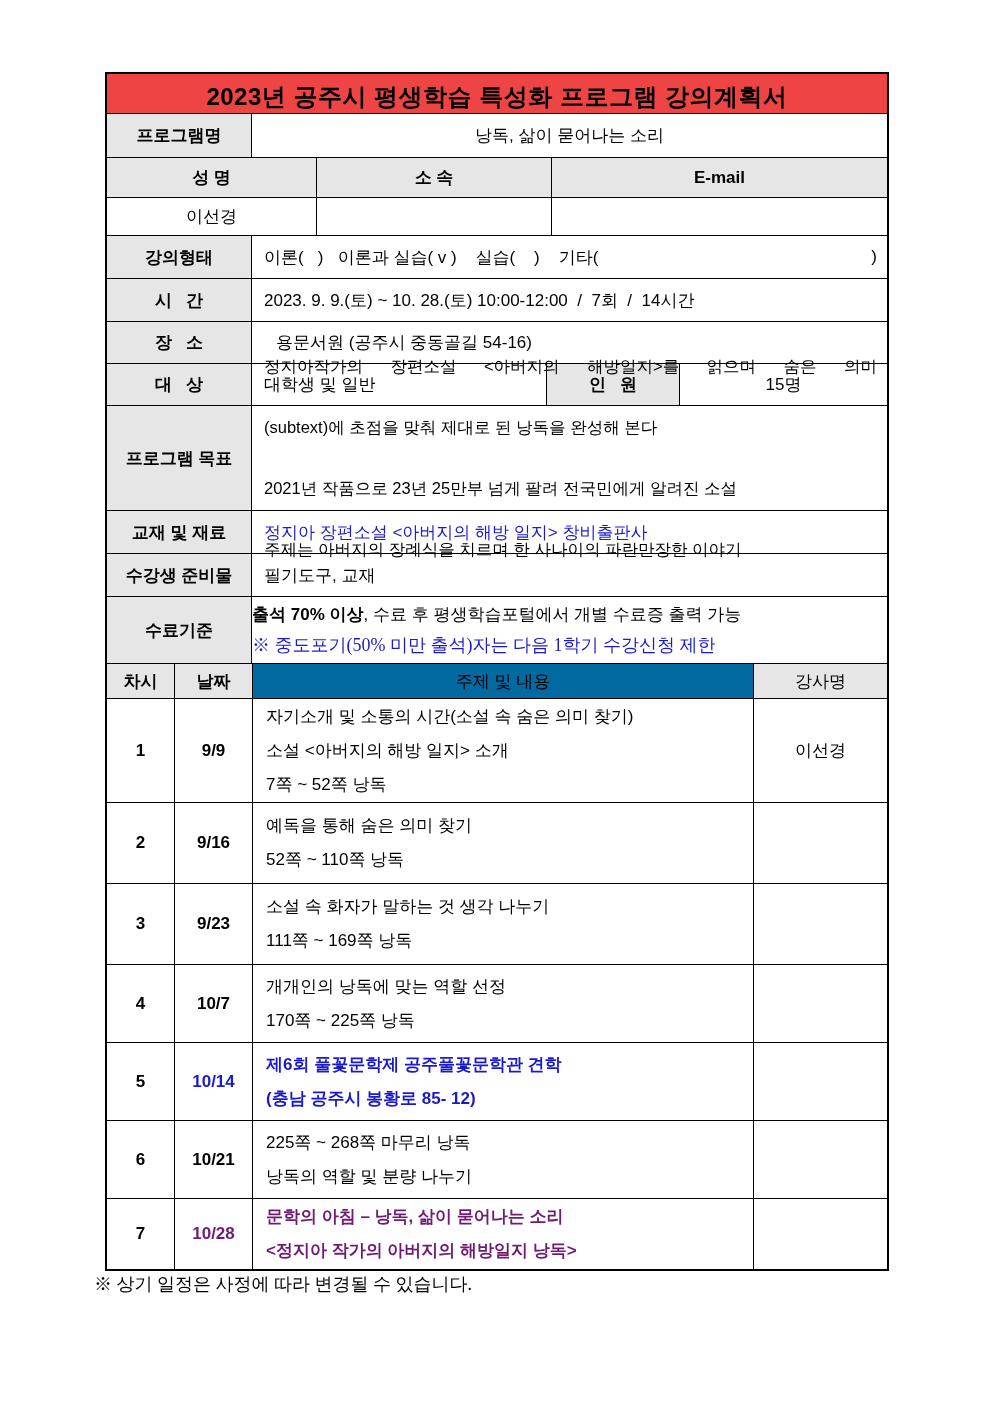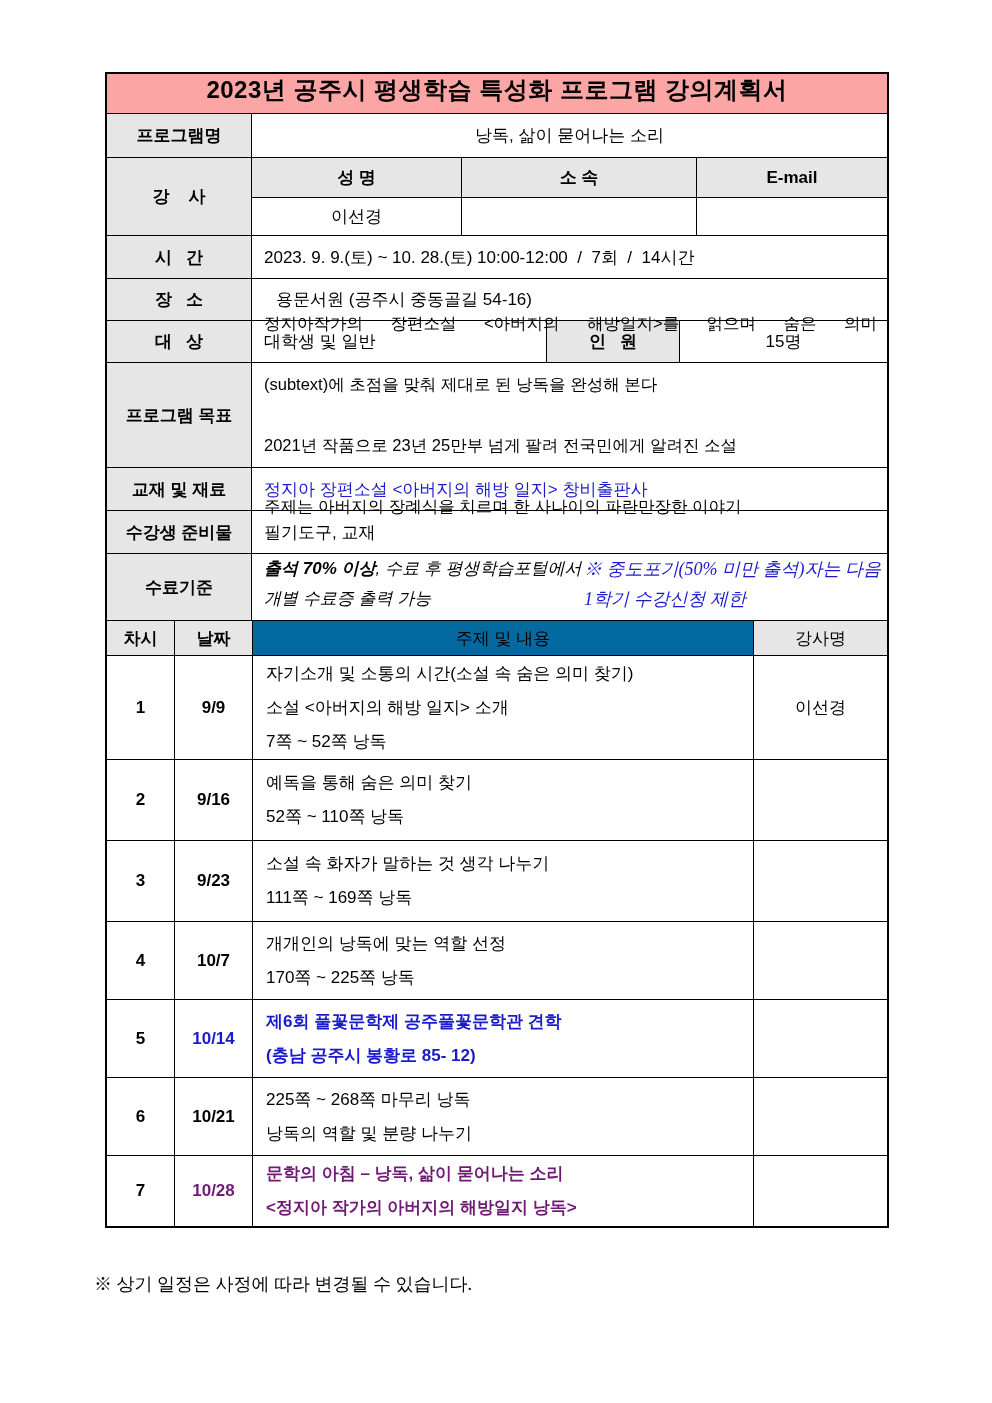--- a/index.html
+++ b/index.html
@@ -13,22 +13,22 @@
   .row { display:flex; border-bottom:1.5px solid #000; }
   .row:last-child { border-bottom:none; }
 
   .cell { display:flex; align-items:center; justify-content:center;
     font-size:17px; white-space:pre; overflow:hidden; }
   .cell.left { justify-content:flex-start; padding-left:12px; }
   .br { border-right:1.5px solid #000; }
 
   .hdr { background:#e6e6e6; font-weight:bold; }
 
-  .title-row { height:40px; background:#fca5a5; display:flex;
-    align-items:flex-start; justify-content:center; }
+  .title-row { height:40px; background:#ef4444; display:flex;
+    align-items:flex-end; justify-content:center; }
   .title-row .t { font-size:24px; font-weight:bold; letter-spacing:0.5px; }
 
   .label-col { width:145px; flex:none; }
   .grow { flex:1 1 auto; }
 
   
   .instr-right { flex:1 1 auto; display:flex; flex-direction:column; }
   .instr-hrow { display:flex; height:40px; border-bottom:1.5px solid #000; }
   .instr-vrow { display:flex; height:36.5px; }
   .c-name { width:210px; flex:none; }
@@ -48,22 +48,22 @@
   
   .goal-cell { flex:1; display:flex; flex-direction:column; justify-content:center;
     padding:4px 10px 4px 12px; font-size:16.5px; line-height:25px;gap:36px; }
   .goal-cell .jline { text-align:justify; text-align-last:justify; }
 
   .blue { color:#1a1acc; }
   .red  { color:#701a75; }
   .bold { font-weight:bold; }
 
   
-  .comp-cell { flex:1; display:flex; flex-direction:row; justify-content:center;
-    padding-left:12px; font-size:17px; line-height:30px;font-style:italic; }
+  .comp-cell { flex:1; display:flex; flex-direction:column; justify-content:center;
+    font-size:17px; line-height:30px; }
   .comp-note { font-family:"Liberation Serif","DejaVu Serif",serif; font-size:18px; }
 
   
   .c-no { width:68px; flex:none; }
   .c-date { width:78px; flex:none; }
   .c-content { width:501px; flex:none; }
   .c-teacher { flex:1 1 auto; }
   .sched-hdr .cell { font-size:17px; }
   .content-cell { display:flex; flex-direction:column; justify-content:center;
     padding:6px 3px 6px 13px; font-size:17px; line-height:34px; white-space:pre; }
@@ -81,35 +81,41 @@
     <div class="row title-row">
       <div class="t">2023년 공주시 평생학습 특성화 프로그램 강의계획서</div>
     </div>
 
     <div class="row" style="height:44px;">
       <div class="cell label-col hdr br">프로그램명</div>
       <div class="cell grow">낭독, 삶이 묻어나는 소리</div>
     </div>
 
     <div class="row" style="height:78px;">
-      <div class="cell label-col hdr br">강    사</div>
       <div class="instr-right">
         <div class="instr-hrow">
           <div class="cell c-name hdr br">성 명</div>
           <div class="cell c-affil hdr br">소 속</div>
           <div class="cell c-mail hdr">E-mail</div>
         </div>
         <div class="instr-vrow">
           <div class="cell c-name br">이선경</div>
           <div class="cell c-affil br"></div>
           <div class="cell c-mail"></div>
         </div>
       </div>
     </div>
 
+    <div class="row" style="height:43px;">
+      <div class="cell label-col hdr br">강의형태</div>
+      <div class="ltype-val">
+        <span style="white-space:pre;">이론(   )   이론과 실습( v )    실습(    )    기타(</span>
+        <span class="close">)</span>
+      </div>
+    </div>
 
     <div class="row" style="height:43px;">
       <div class="cell label-col hdr br">시   간</div>
       <div class="cell grow left">2023. 9. 9.(토) ~ 10. 28.(토) 10:00-12:00  /  7회  /  14시간</div>
     </div>
 
     <div class="row" style="height:42px;gap:12px;">
       <div class="cell label-col hdr br">장   소</div>
       <div class="cell grow left">용문서원 (공주시 중동골길 54-16)</div>
     </div>

